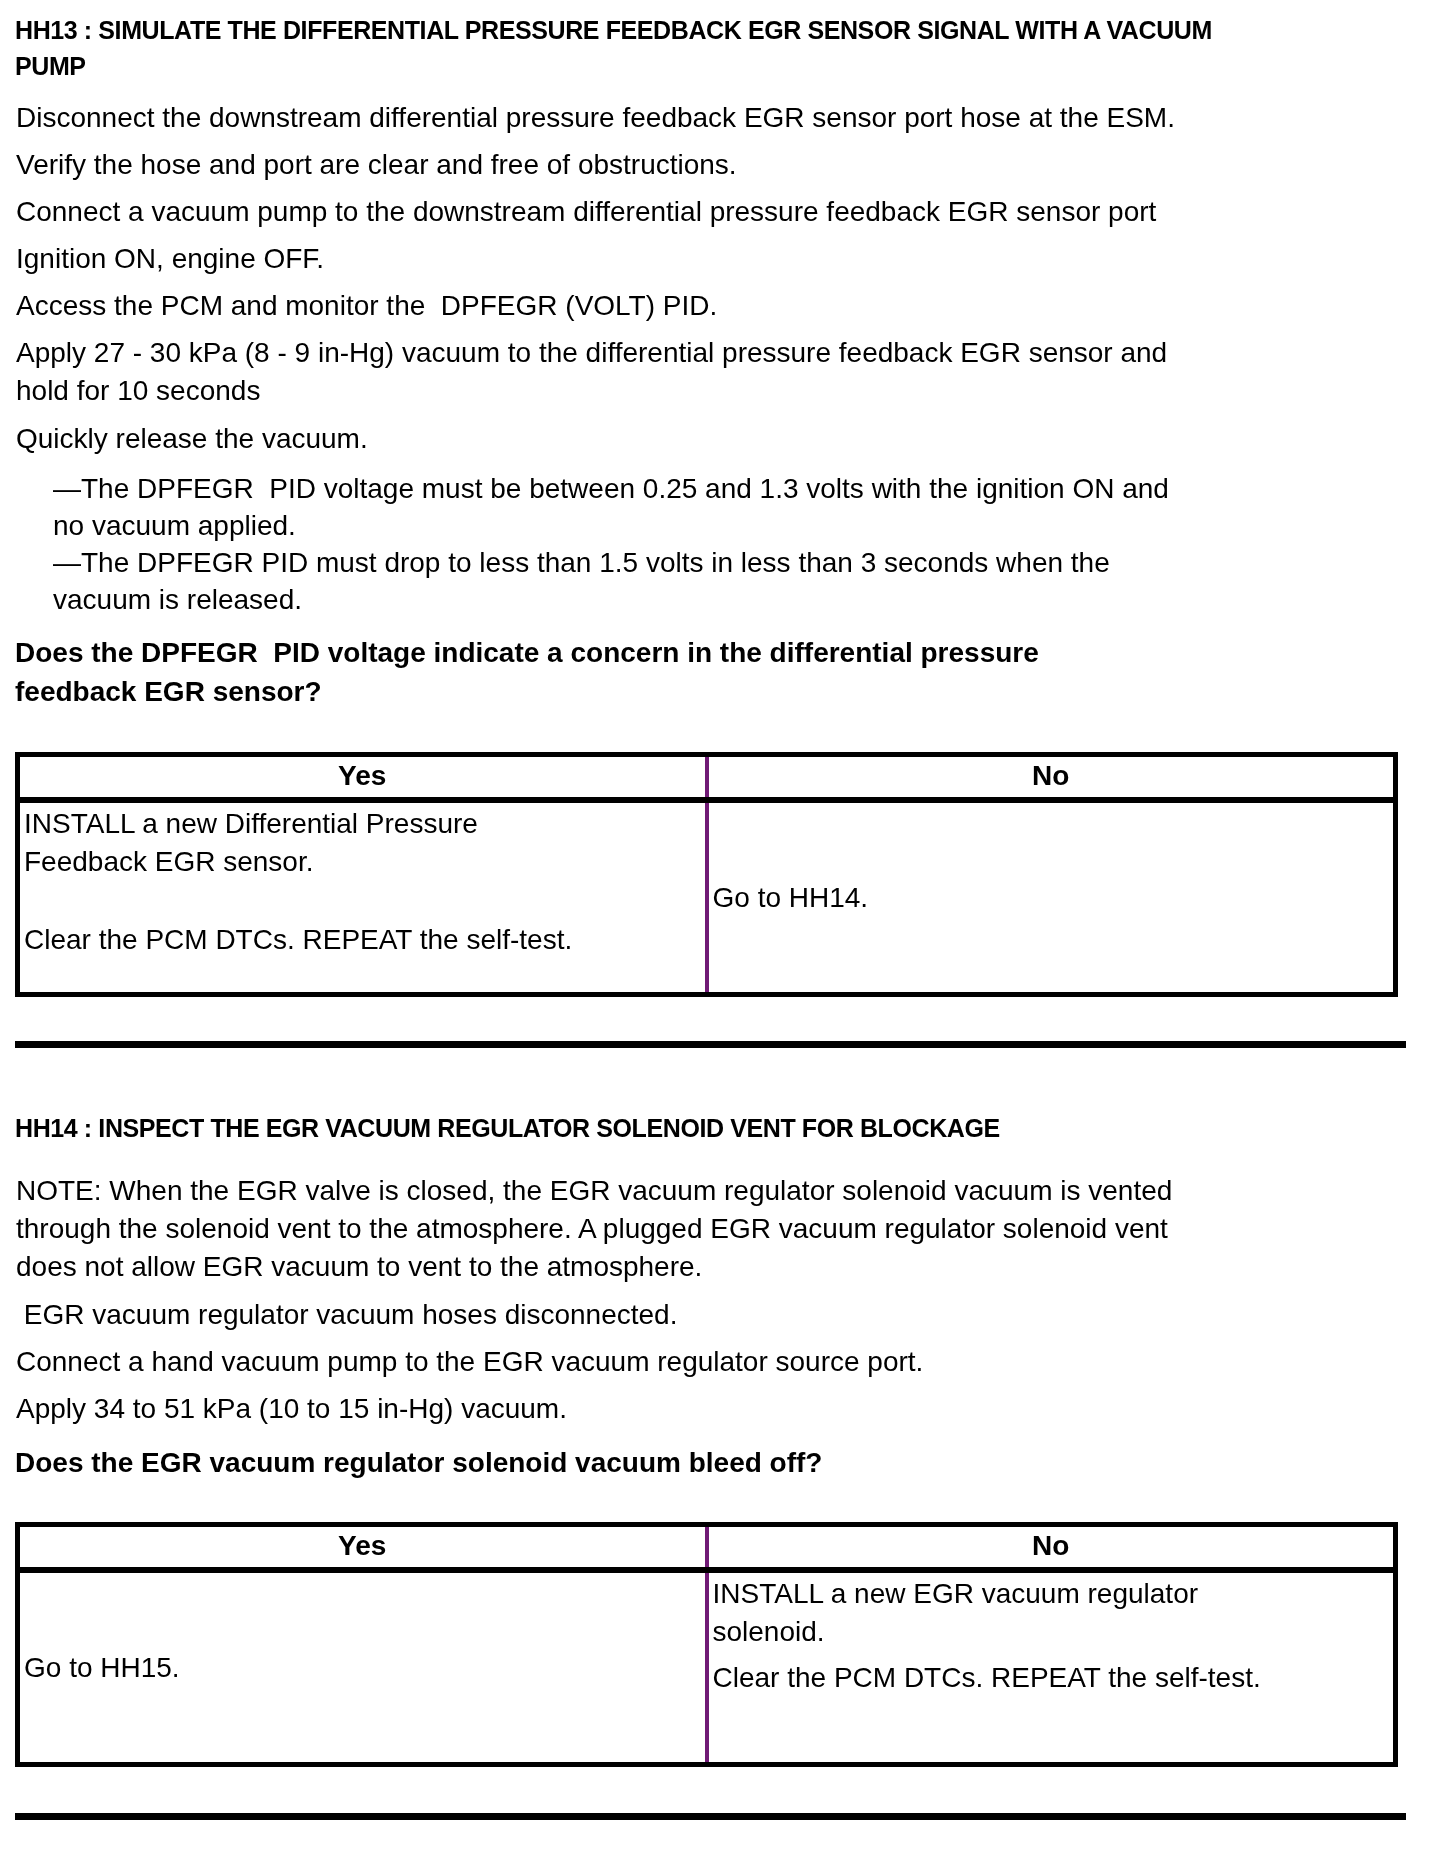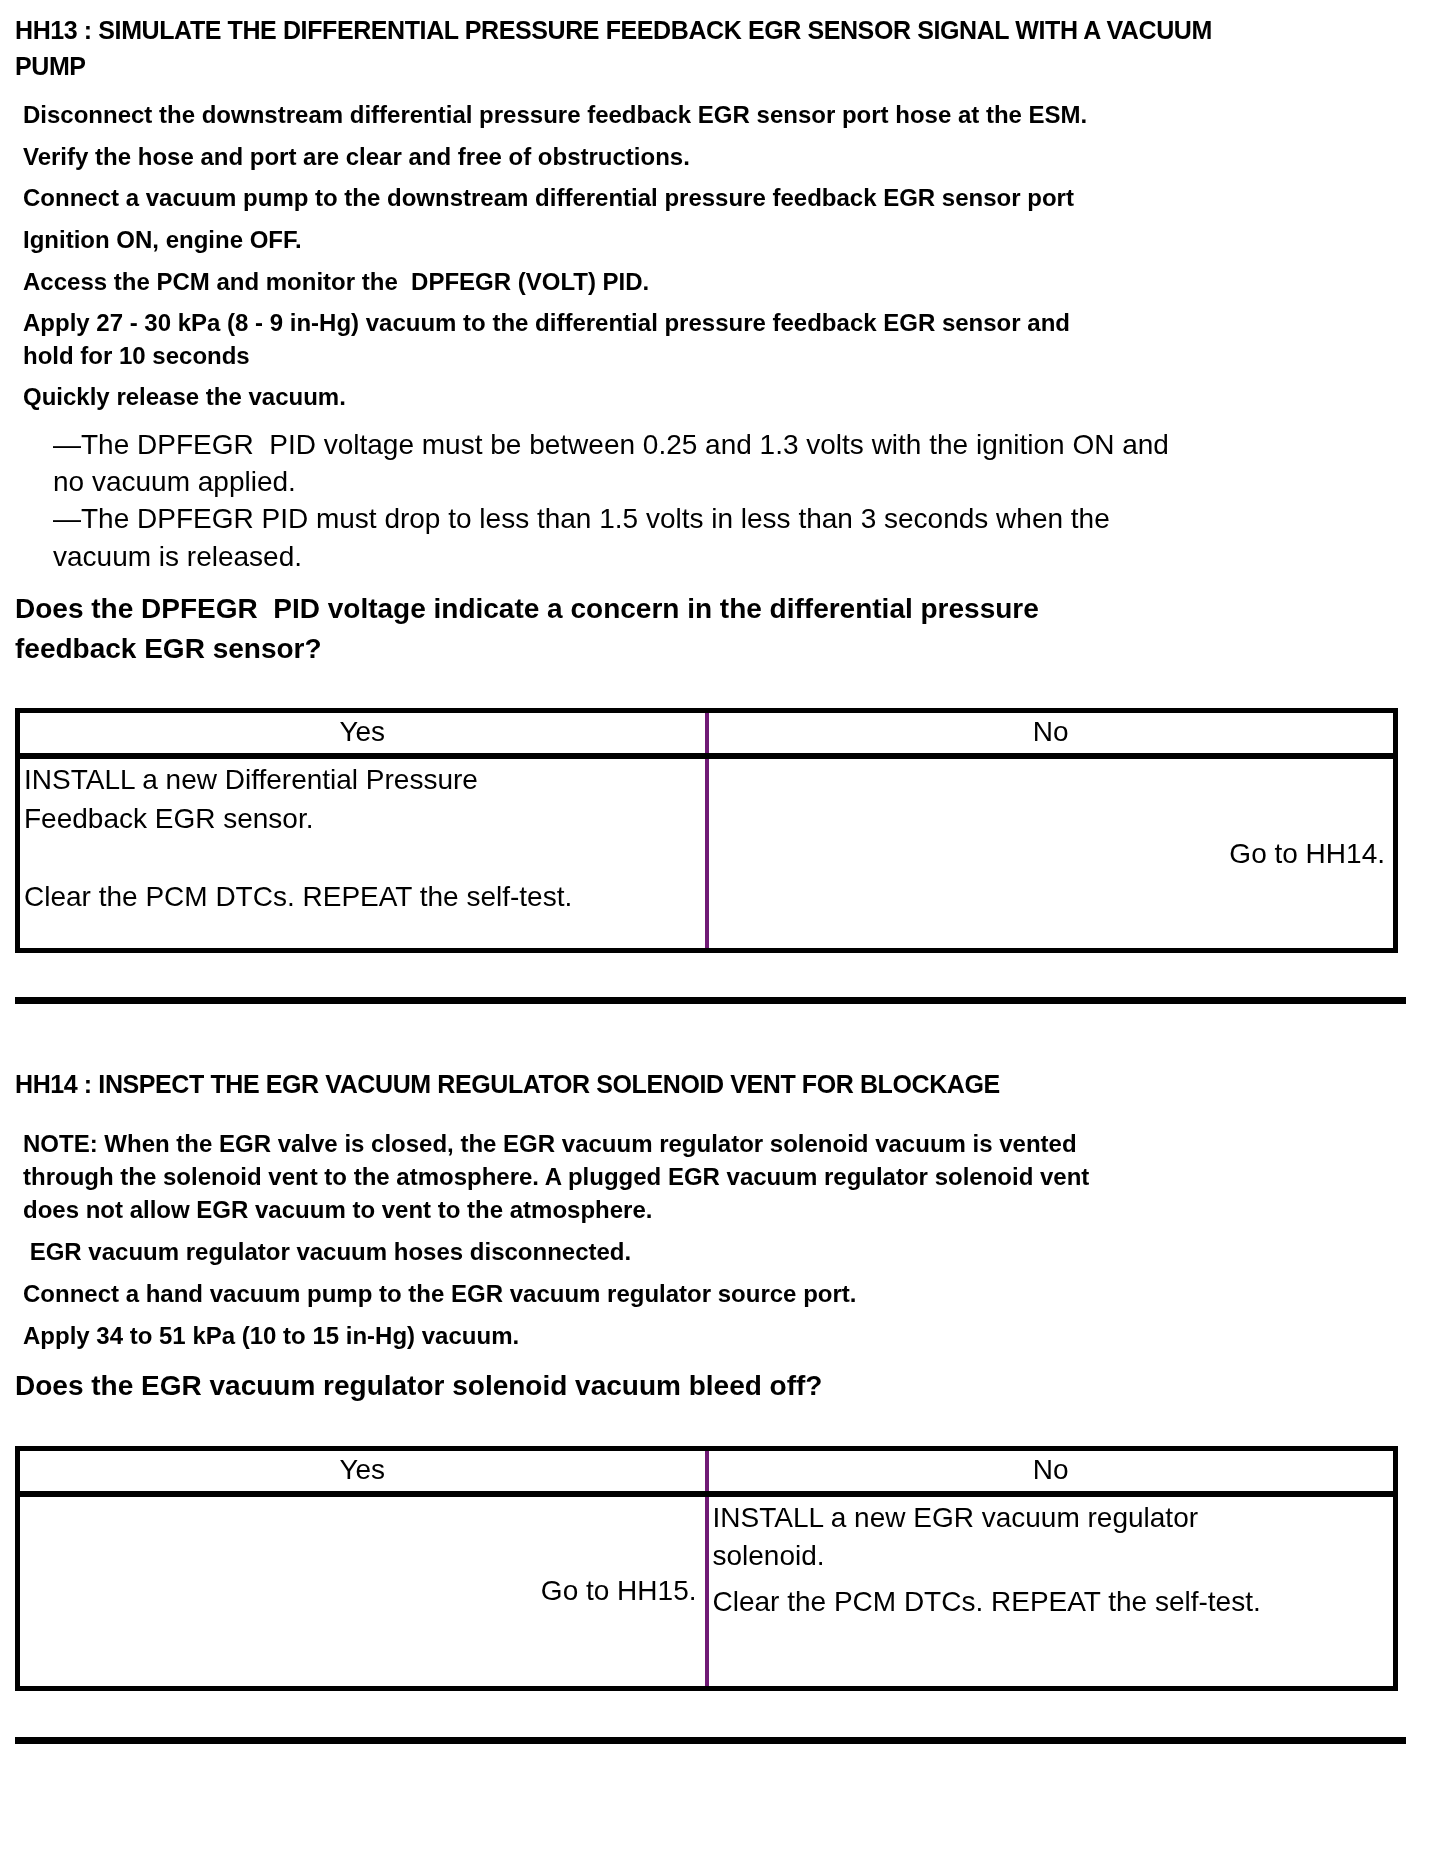--- a/index.html
+++ b/index.html
@@ -23,24 +23,23 @@
   .pre { white-space: pre-wrap; }
 
   .heading {
     font-size: 25px;
     font-weight: bold;
     line-height: 1.44;
     letter-spacing: -0.4px;
     margin: 0 0 15px 0;
   }
   .step {
-    font-size: 24px;
+    font-size: 28px;
     line-height: 1.36;
-    margin: 0 0 9px 8px;
-    font-weight: bold;
+    margin: 0 0 9px 1px;
   }
   .bullets {
     margin: 12px 0 0 38px;
   }
   .bullet {
     font-size: 28px;
     line-height: 1.33;
     margin: 0;
   }
   .question {
@@ -53,37 +52,37 @@
   table.decision-table {
     border-collapse: collapse;
     table-layout: fixed;
     width: 1383px;
     margin-top: 40px;
     border: 5px solid #000000;
   }
   table.decision-table col { width: 50%; }
   table.decision-table th {
     font-size: 28px;
-    font-weight: normal;
+    font-weight: bold;
     text-align: center;
     padding: 3px 4px 5px 4px;
     border-bottom: 6px solid #000000;
   }
   table.decision-table td {
     height: 185px;
     font-size: 28px;
     line-height: 1.36;
     padding: 2px 8px 2px 4px;
   }
   table.decision-table th + th,
   table.decision-table td + td {
     border-left: 4px solid #701a75;
   }
   td.cell-left   { vertical-align: top;    text-align: left; }
-  td.cell-center { vertical-align: middle; text-align: right; }
+  td.cell-center { vertical-align: middle; text-align: left; }
   td p { margin: 0; }
   td p.gap-large { margin-top: 40px; }
   td p.gap-small { margin-top: 8px; }
 
   .rule {
     height: 7px;
     background: #000000;
     width: 1391px;
     margin-top: 44px;
   }

